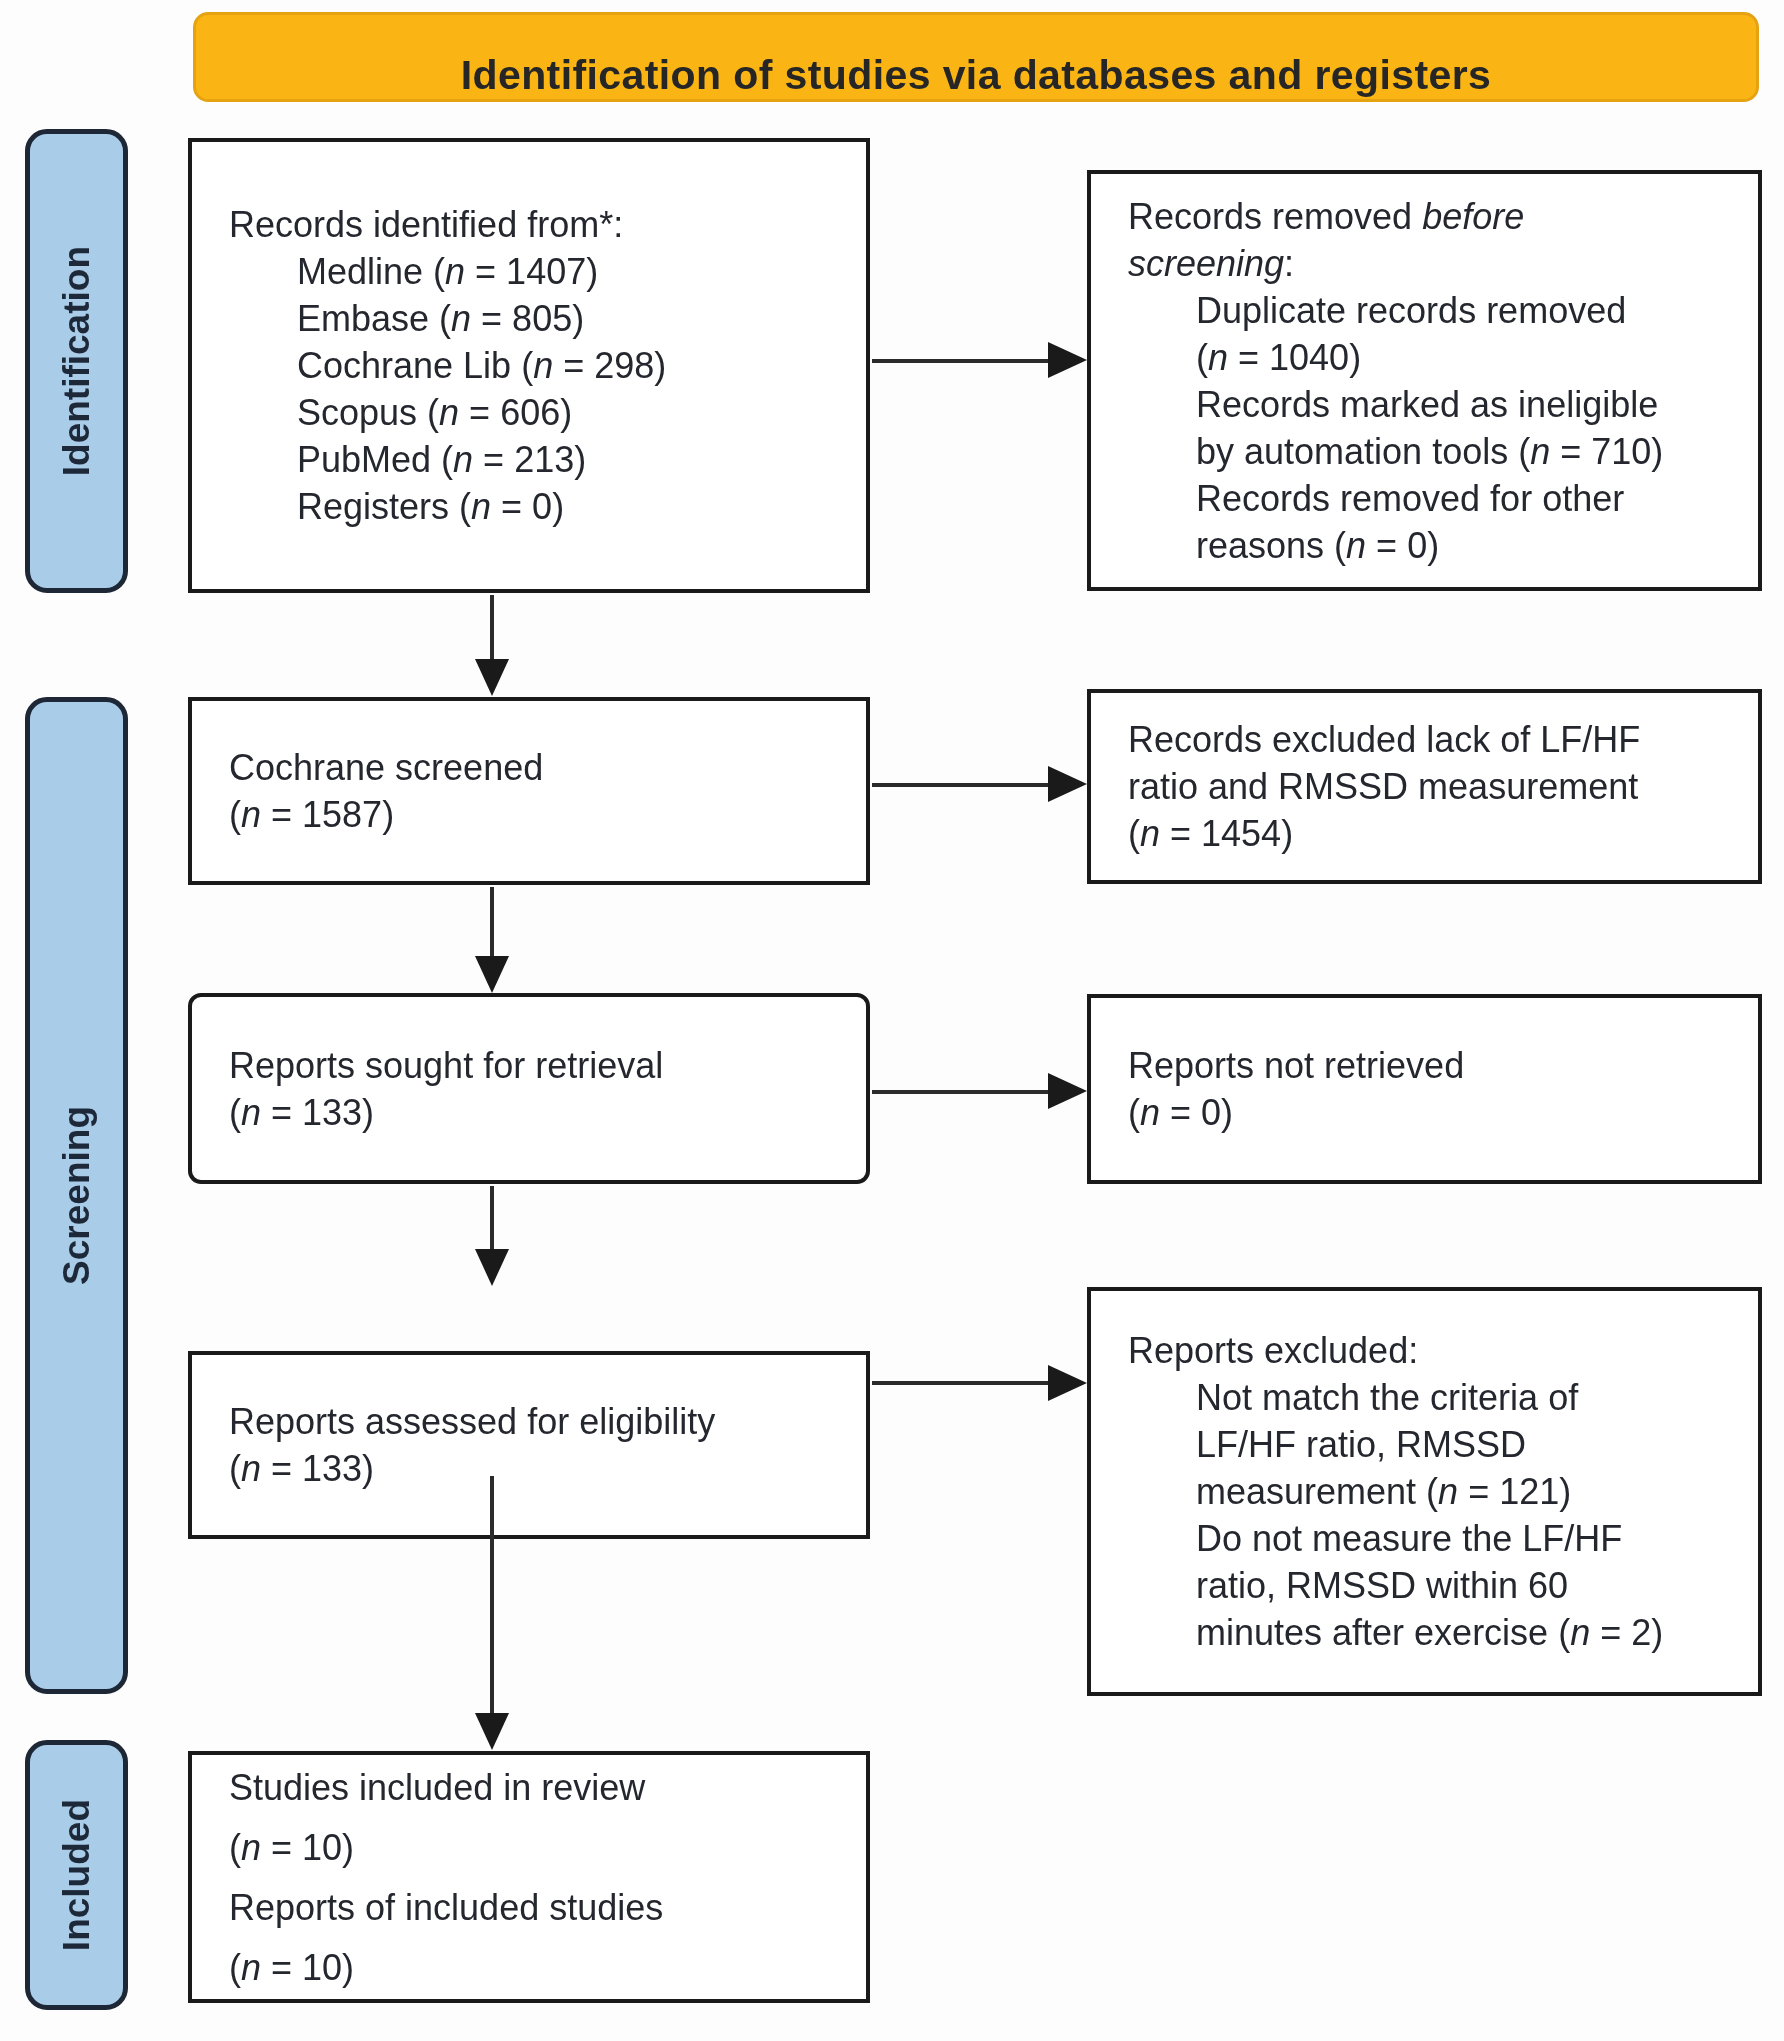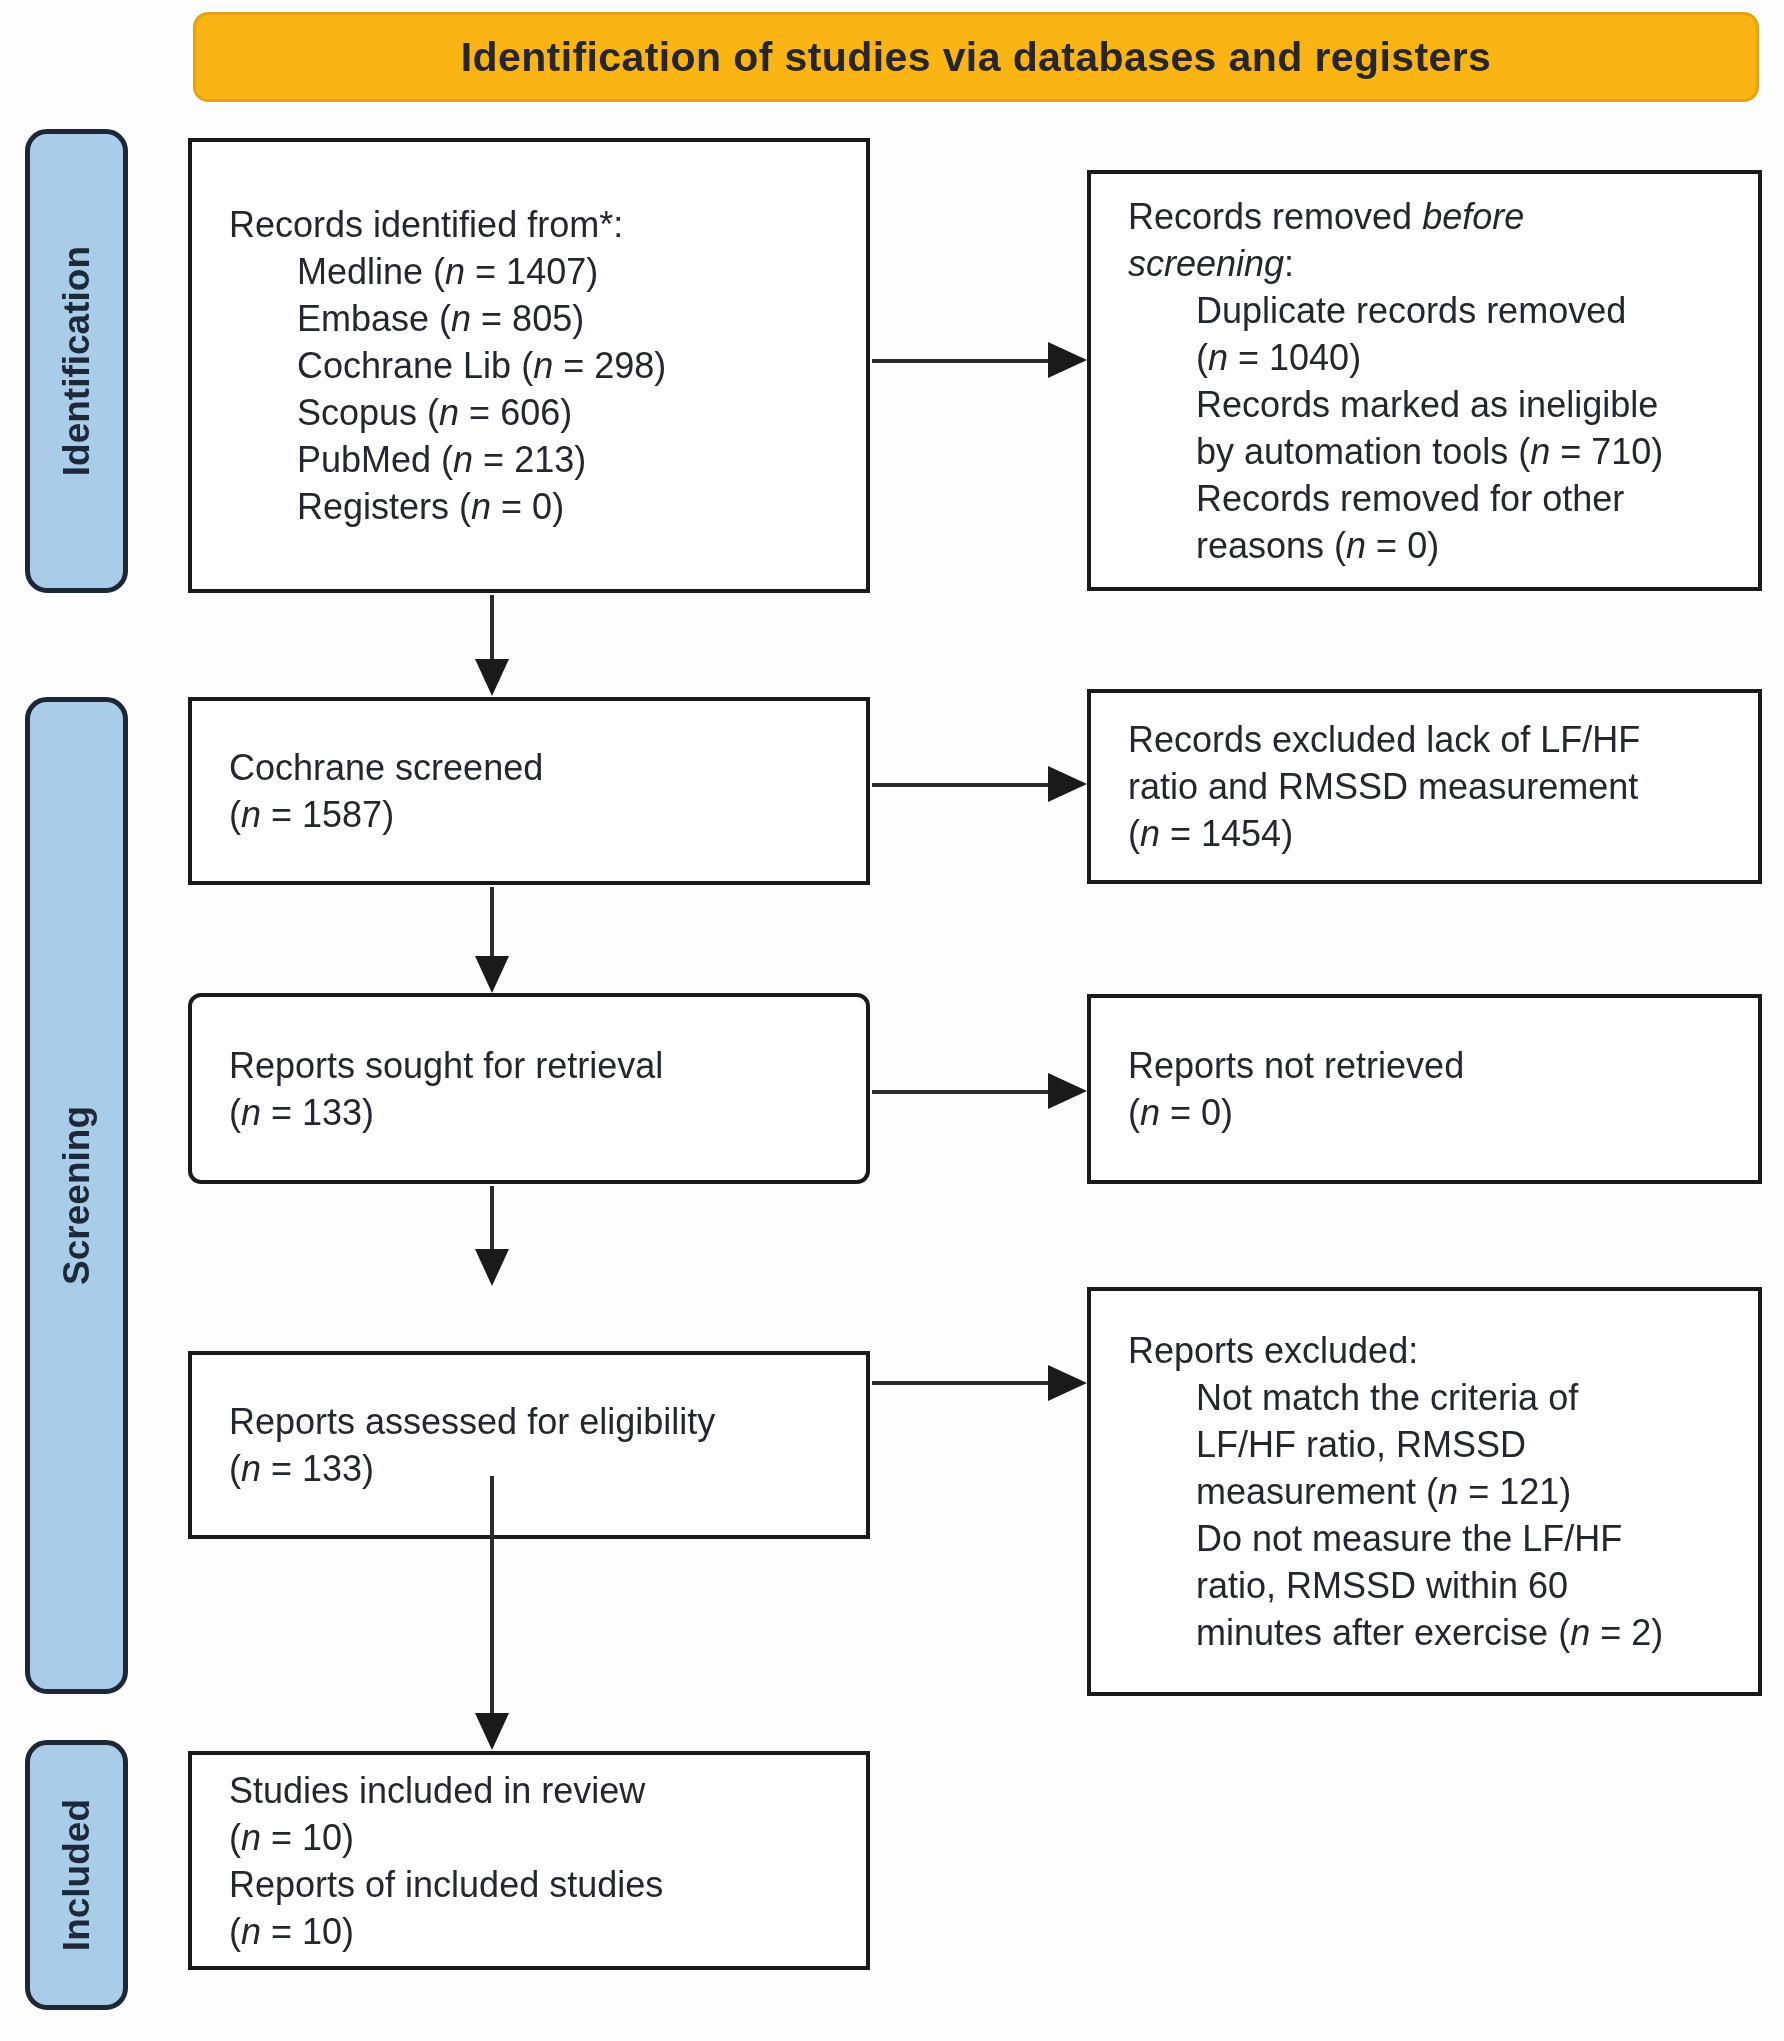--- a/index.html
+++ b/index.html
@@ -20,21 +20,21 @@
   
   .banner {
     position: absolute;
     left: 193px; top: 12px;
     width: 1566px; height: 90px;
     background: var(--banner-fill, #FAB515);
     border: 3.4px solid var(--banner-border, #E5A312);
     border-radius: 15.3px;
     box-sizing: border-box;
     display: flex;
-    align-items: center;
+    align-items: flex-end;
     justify-content: center;
   }
   .banner span {
     font-size: 41px;
     font-weight: bold;
     color: #262626;
     letter-spacing: 0.4px;
   }
 
   
@@ -124,21 +124,21 @@
       <div class="line"><span>(</span><span class="it">n</span><span> = 1587)</span></div>
     </div>
   <div class="fbox" style="left:188px;top:993px;width:682px;height:191px;border-radius:13px;">
       <div class="line"><span>Reports sought for retrieval</span></div>
       <div class="line"><span>(</span><span class="it">n</span><span> = 133)</span></div>
     </div>
   <div class="fbox" style="left:188px;top:1351px;width:682px;height:188px;">
       <div class="line"><span>Reports assessed for eligibility</span></div>
       <div class="line"><span>(</span><span class="it">n</span><span> = 133)</span></div>
     </div>
-  <div class="fbox" style="left:188px;top:1751px;width:682px;height:219px;">
+  <div class="fbox" style="left:188px;top:1751px;width:682px;height:252px;justify-content:space-between;">
       <div class="line"><span>Studies included in review</span></div>
       <div class="line"><span>(</span><span class="it">n</span><span> = 10)</span></div>
       <div class="line"><span>Reports of included studies</span></div>
       <div class="line"><span>(</span><span class="it">n</span><span> = 10)</span></div>
     </div>
 
   <div class="fbox" style="left:1087px;top:138px;width:675px;height:421px;margin-top:32px;">
       <div class="line"><span>Records removed </span><span class="it">before</span></div>
       <div class="line"><span class="it">screening</span><span>:</span></div>
       <div class="line indent"><span>Duplicate records removed</span></div>

